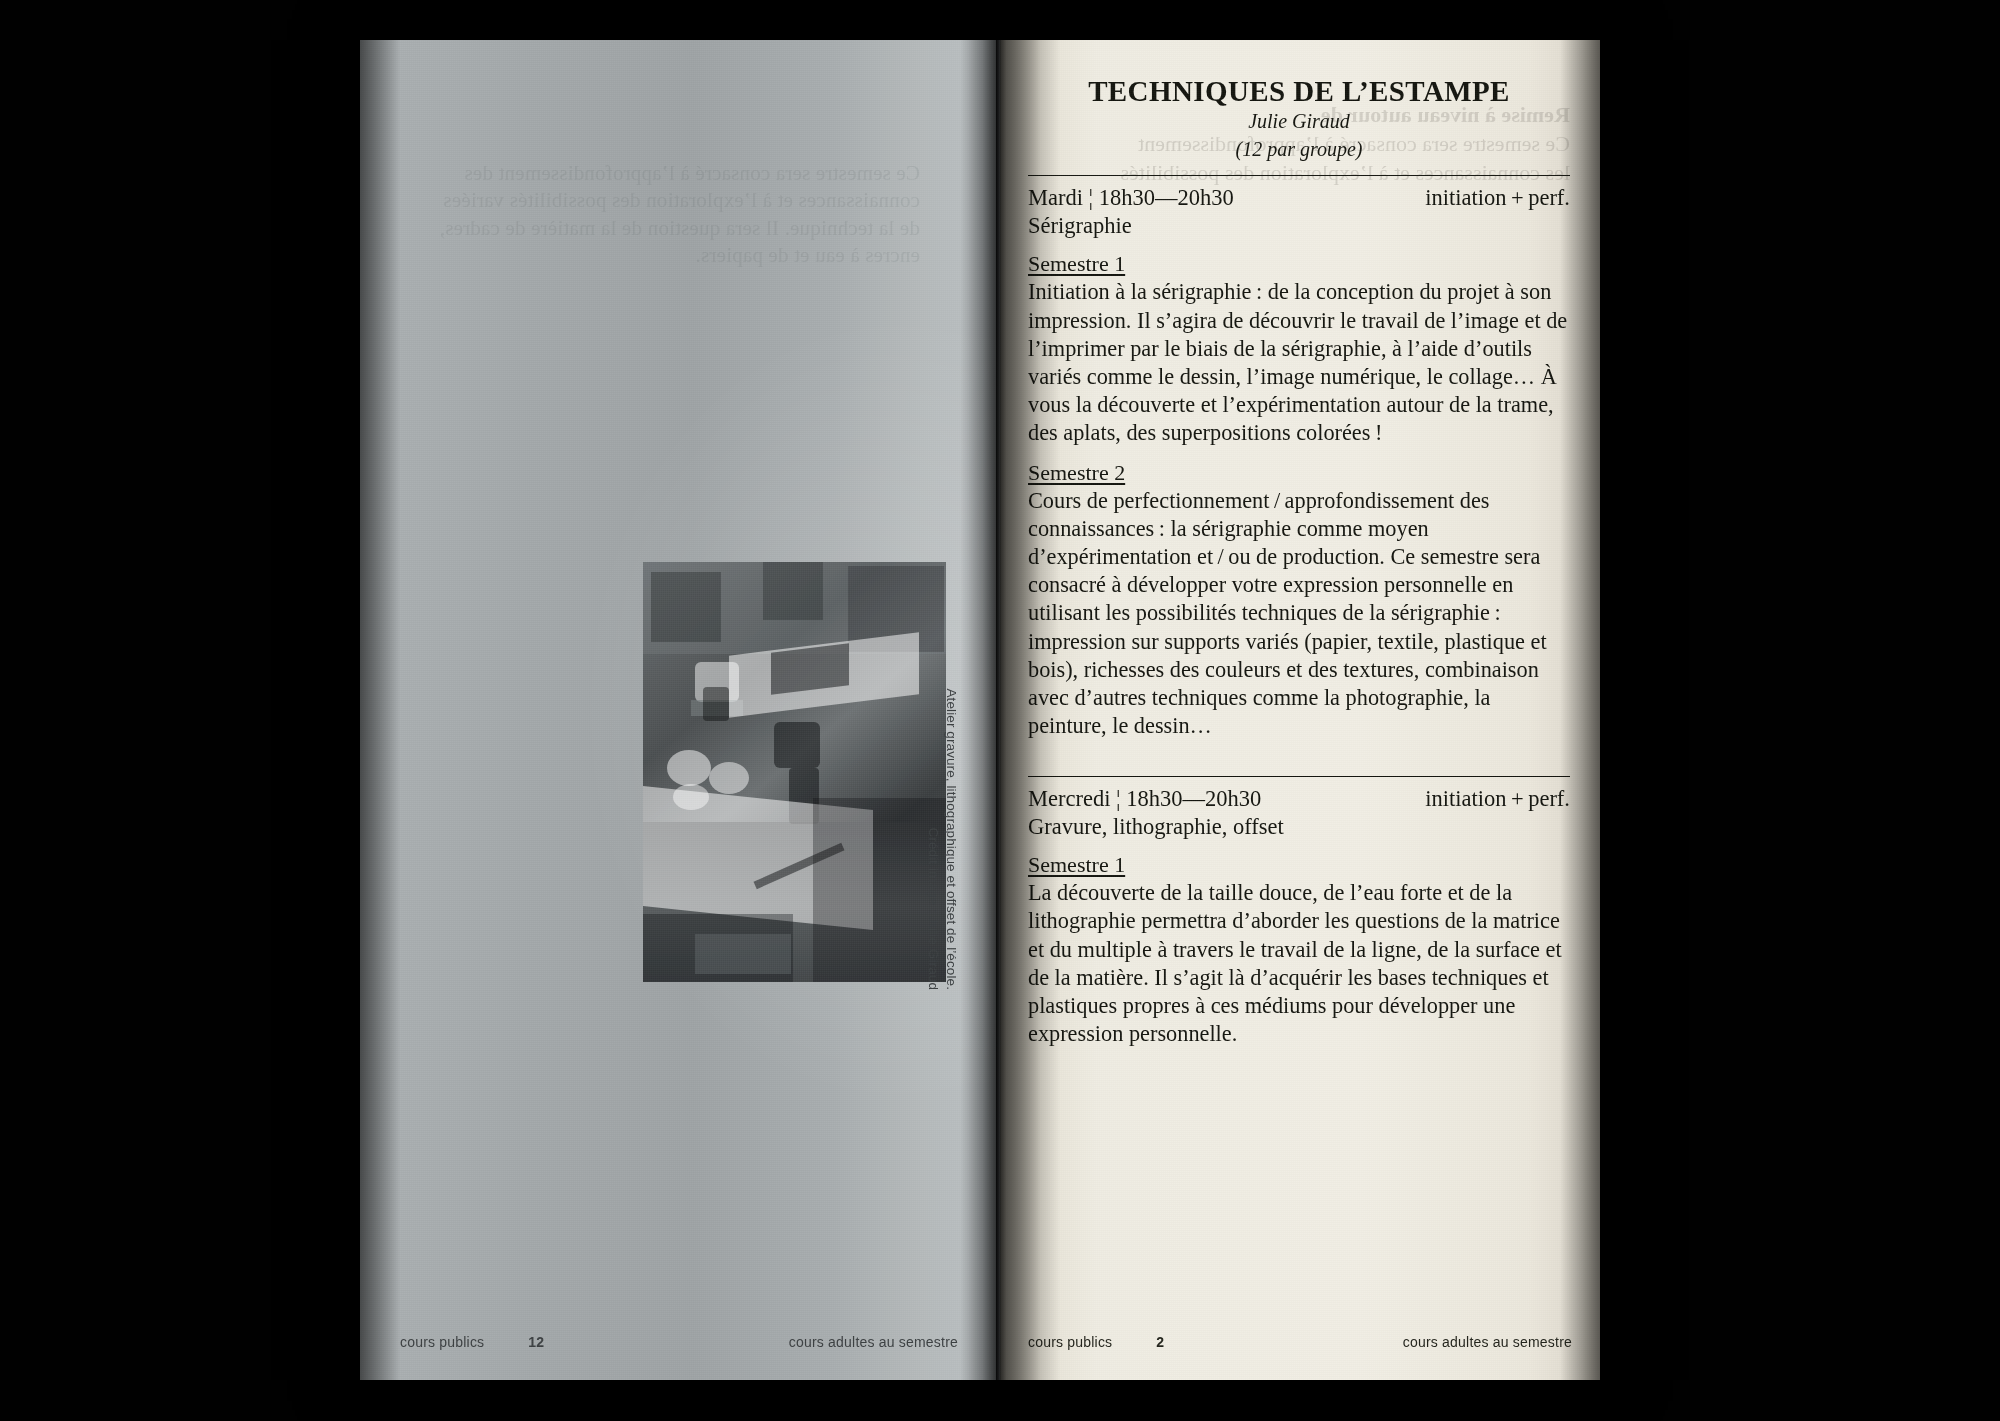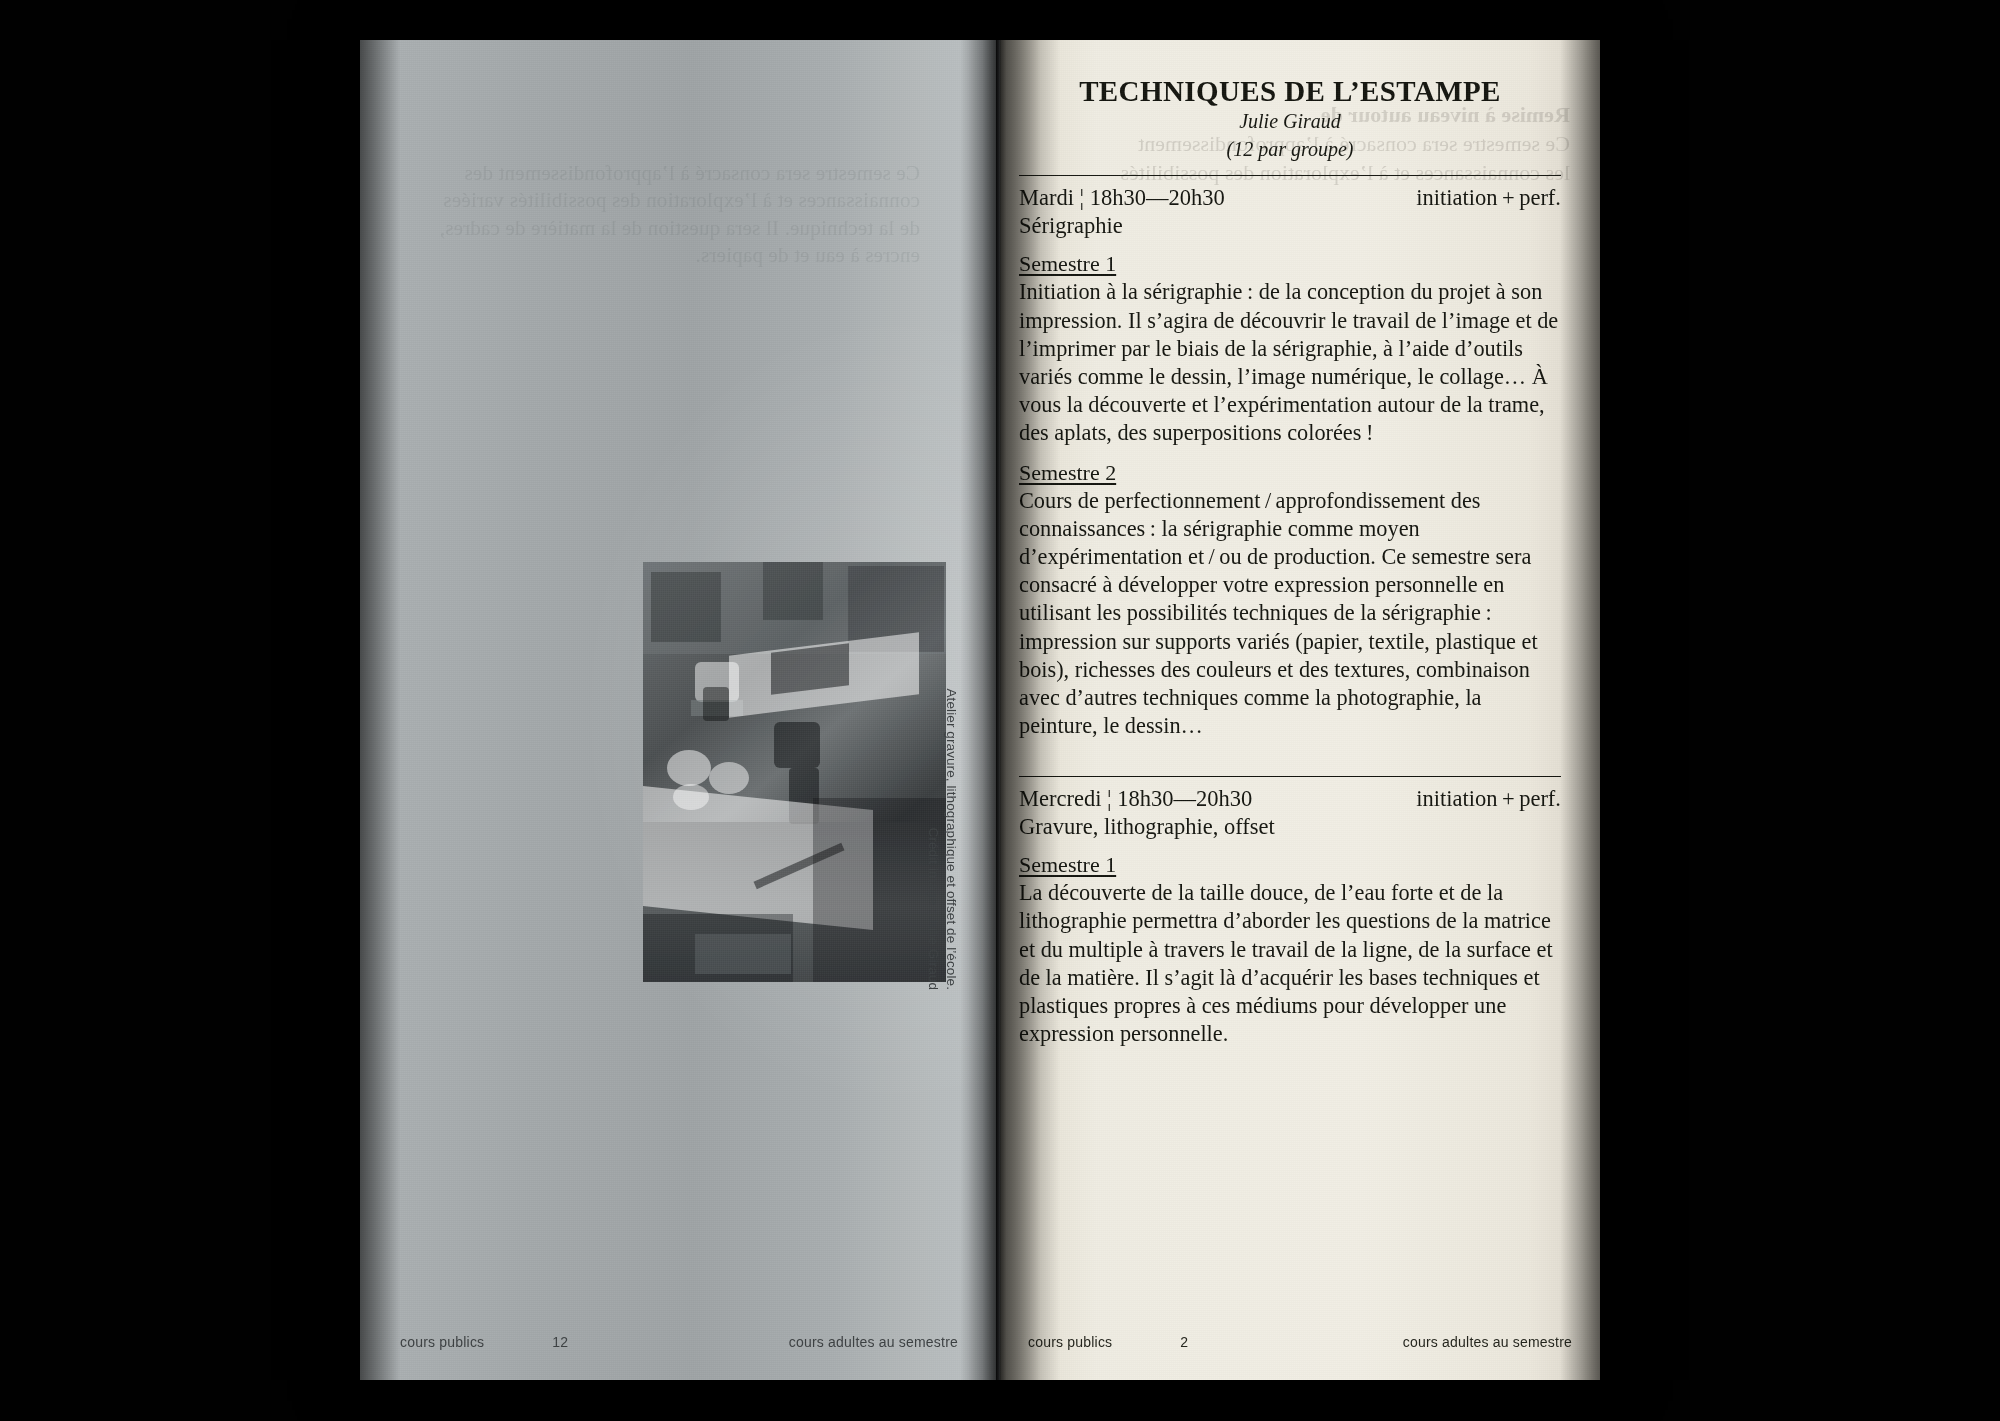--- a/index.html
+++ b/index.html
@@ -135,21 +135,21 @@
     color: rgba(55,52,45,0.16);
     font-size: 22px;
     line-height: 1.32;
     transform: scaleX(-1);
     font-weight: 700;
   }
   .ghost-right .g2 { font-weight: 400; }
 
   #right-content {
     position: absolute;
-    left: 19px;
+    left: 28px;
     top: 36px;
     width: 542px;
     color: #14150f;
   }
 
   .course-title {
     text-align: center;
     font-size: 29px;
     letter-spacing: .4px;
     line-height: 1.05;
@@ -213,21 +213,21 @@
     right: 0;
     display: flex;
     align-items: baseline;
     font-family: "Liberation Sans", sans-serif;
     font-size: 14px;
     letter-spacing: .2px;
   }
   #page-left .footer { padding: 0 42px 0 40px; color: #3c4042; }
   #page-right .footer { padding: 0 28px 0 28px; color: #23241c; }
   .footer .f-left { }
-  .footer .f-num { margin-left: 68px; }
+  .footer .f-num { margin-left: 44px; font-weight: bold; }
   .footer .f-right { margin-left: auto; margin-top: 8px; }
 
   
   #gutter {
     position: absolute;
     left: 960px;
     top: 40px;
     width: 80px;
     height: 1340px;
     pointer-events: none;

